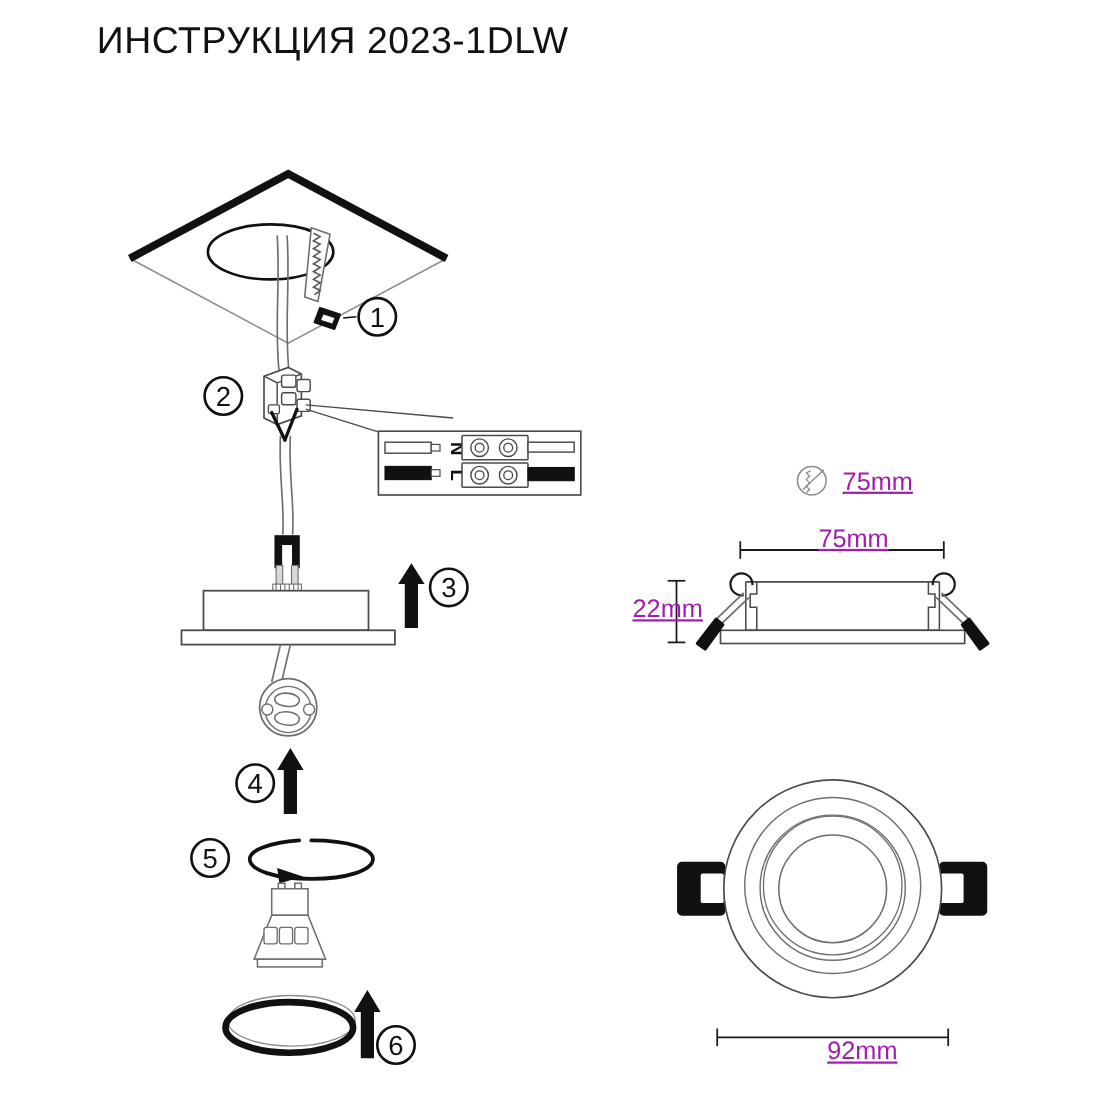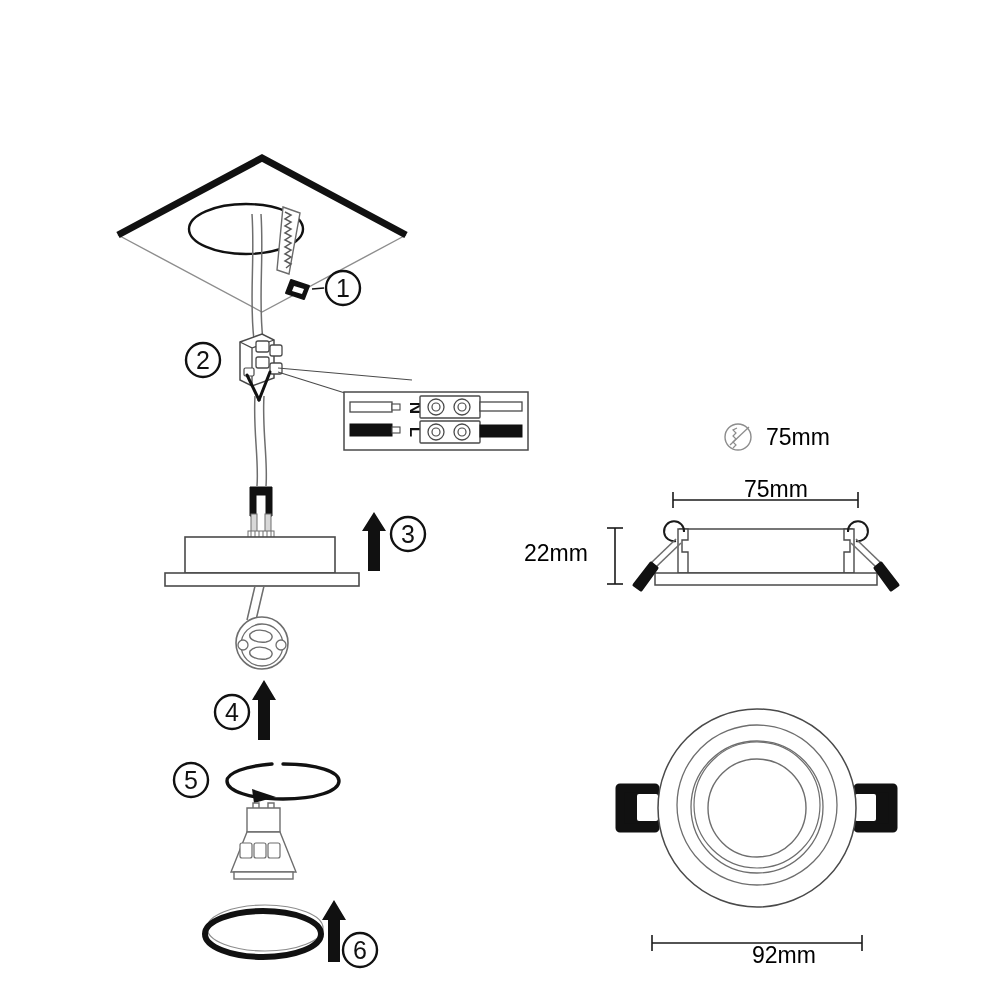--- a/index.html
+++ b/index.html
@@ -32,33 +32,35 @@
   .svg-layer {
     position: absolute;
     left: 0;
     top: 0;
     width: 1000px;
     height: 1000px;
   }
   .dim-label {
     position: absolute;
     font-size: 23px;
-    color: #000000;
+    color: #a21caf;
     white-space: nowrap;
+    text-decoration: underline;
   }
   #lbl-cut-75 { left: 766px; top: 424px; }
   #lbl-w-75   { left: 744px; top: 476px; }
-  #lbl-h-22   { left: 524px; top: 540px; }
+  #lbl-h-22   { left: 575px; top: 540px; }
   #lbl-d-92   { left: 752px; top: 942px; text-align: right; }
 </style>
 </head>
 <body>
 
 <div id="page">
 
+  <div id="title">ИНСТРУКЦИЯ 2023-1DLW</div>
 
   <svg class="svg-layer" viewBox="0 0 1000 1000">
 
     <defs>
       <marker id="arrowEnd" markerWidth="12" markerHeight="12" refX="9" refY="4" orient="auto">
         <path d="M0,0 L10,4 L0,8 z" fill="#1a1a1a"></path>
       </marker>
     </defs>
 
     <g>

